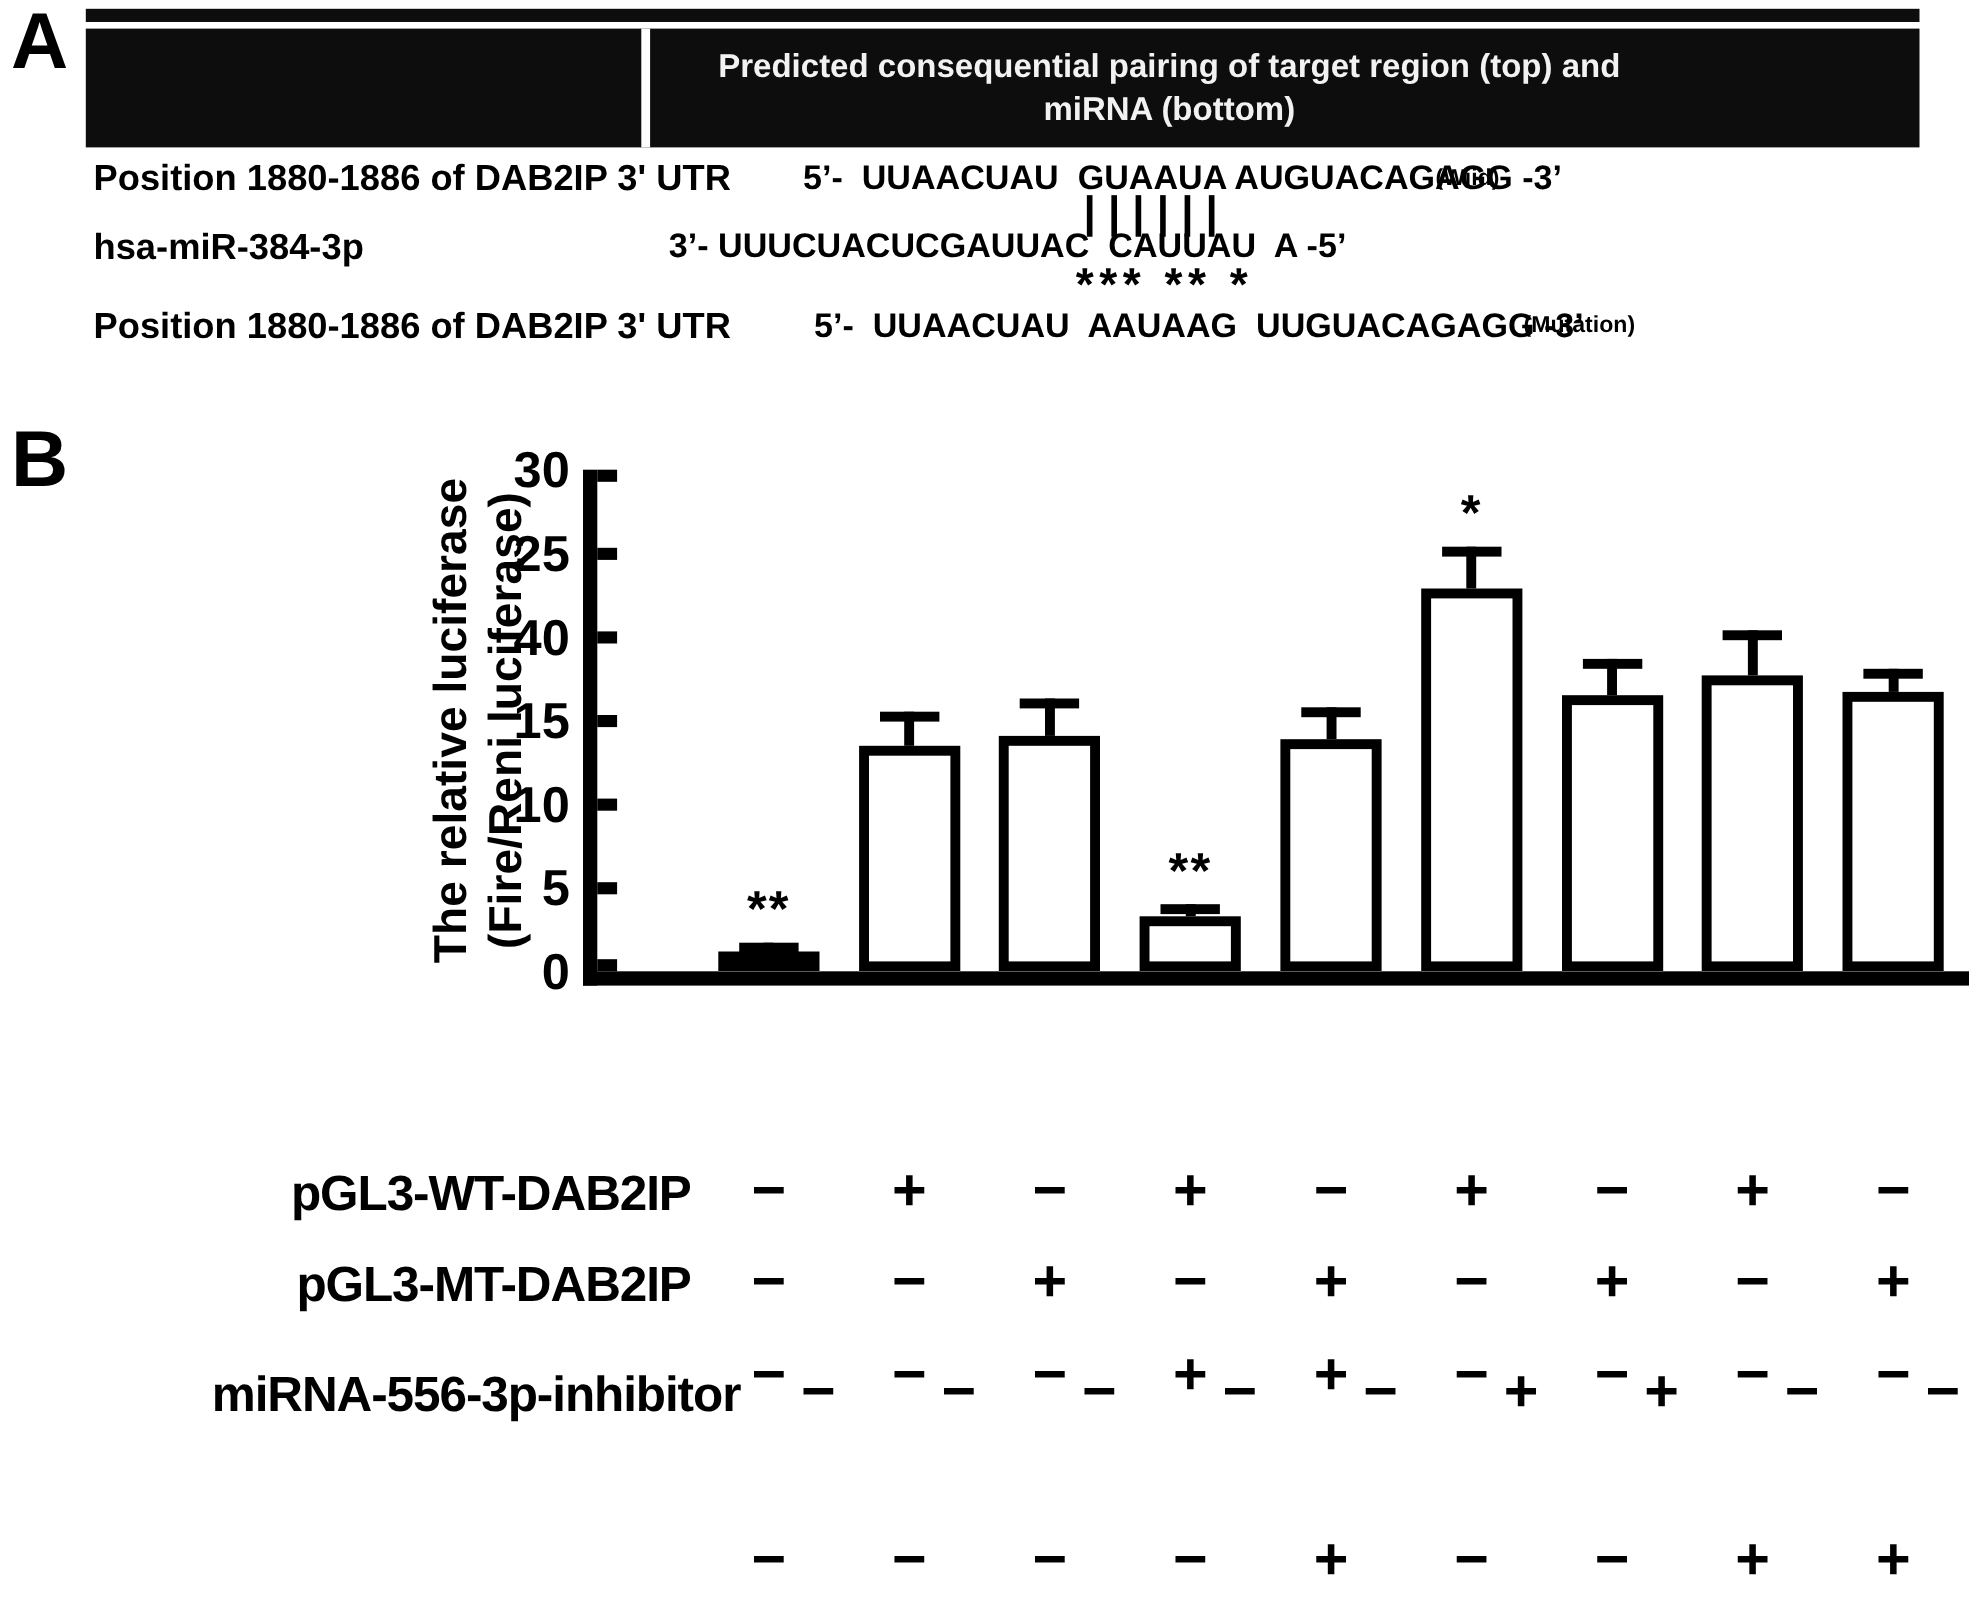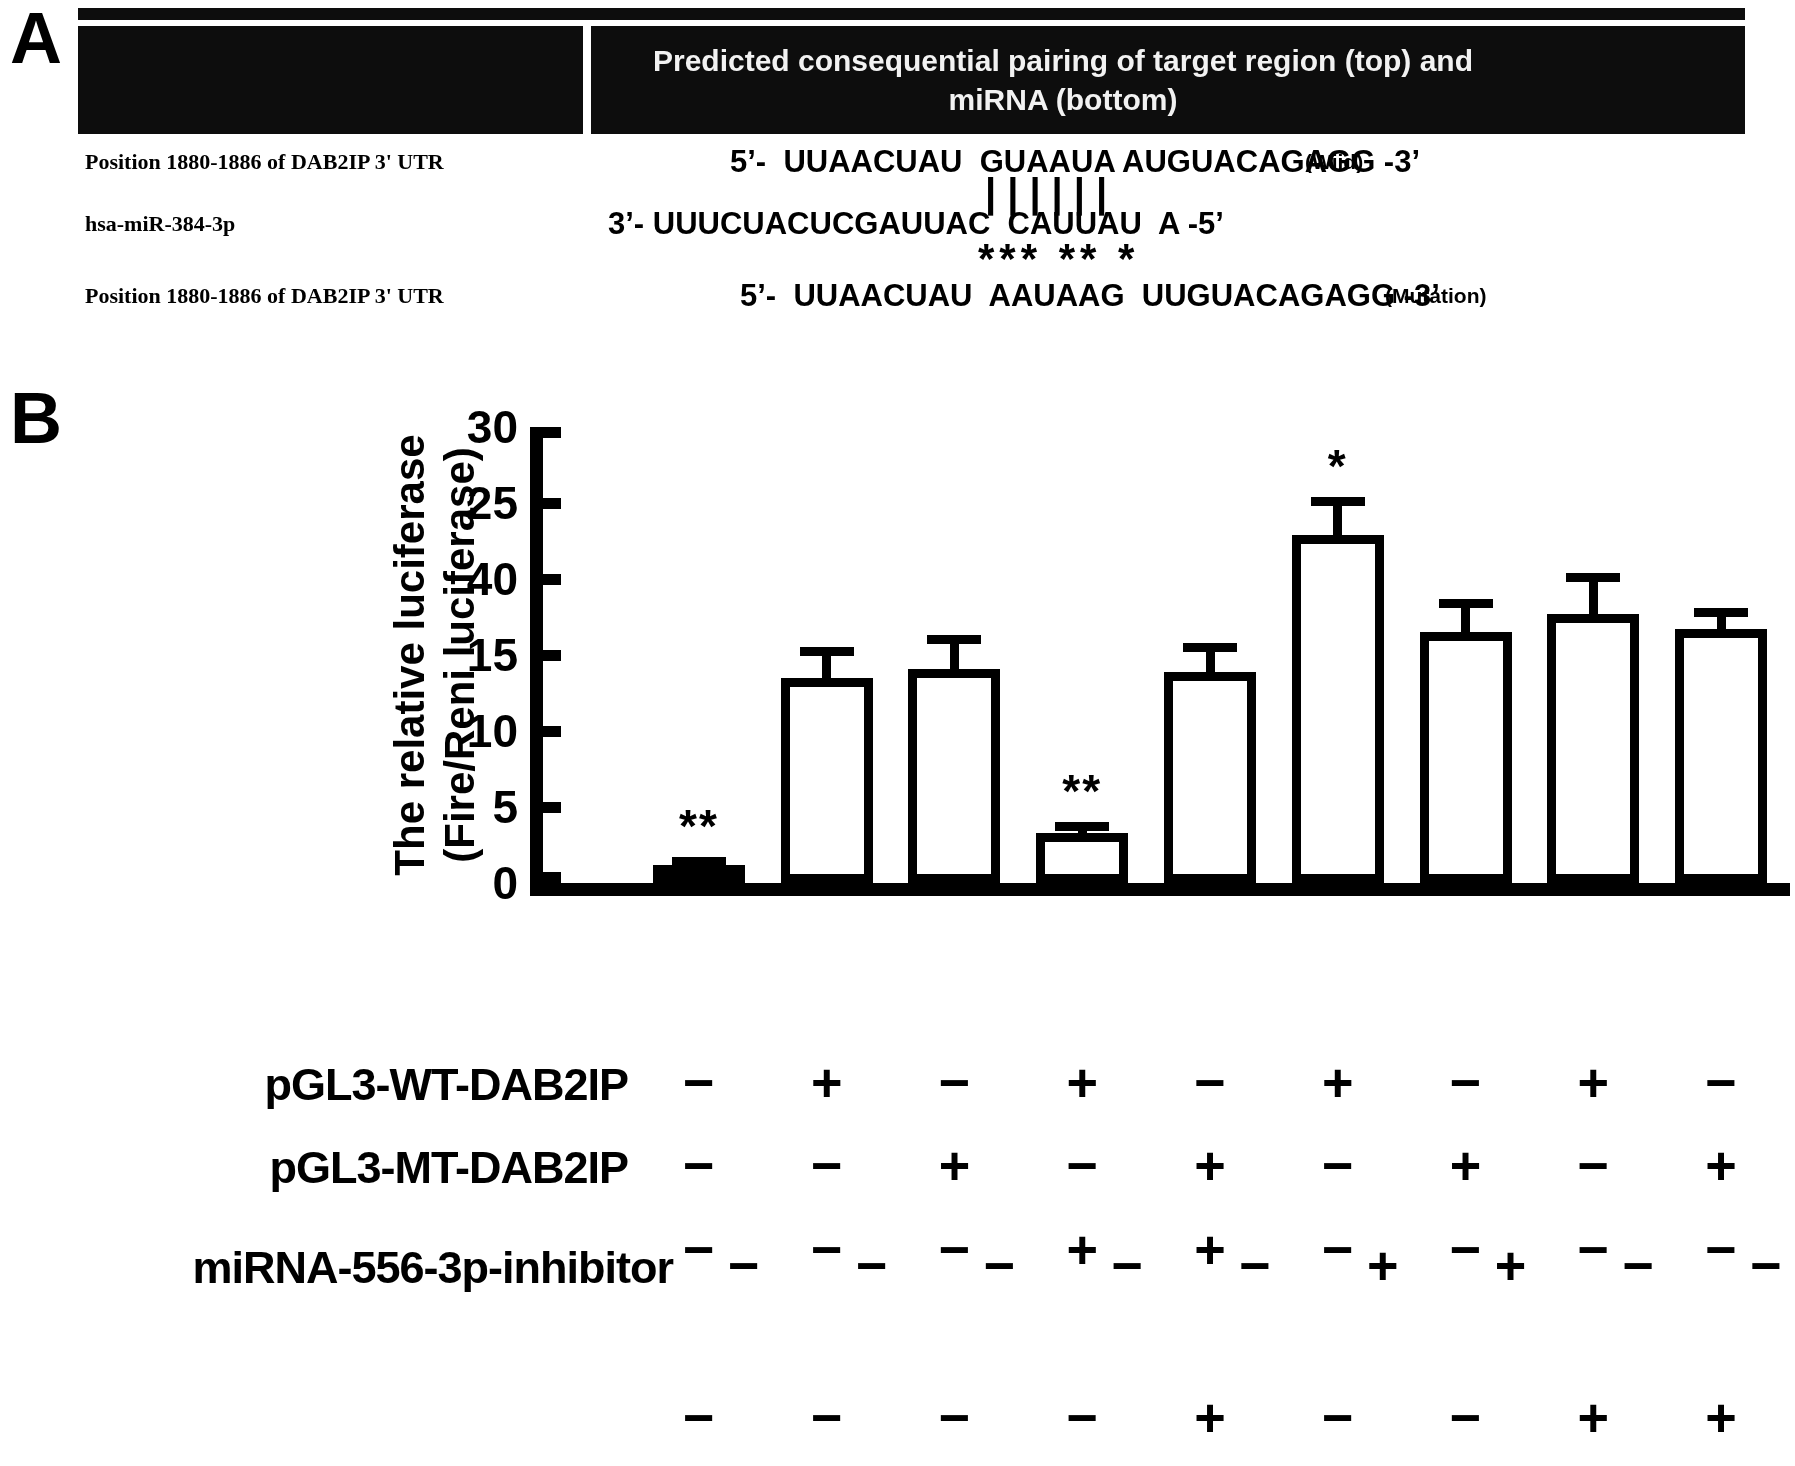--- a/index.html
+++ b/index.html
@@ -11,21 +11,21 @@
   #labelA{left:10px;top:2px;}
   #labelB{left:10px;top:382px;}
 
   
   .topstrip{position:absolute;left:78px;top:8px;width:1667px;height:12px;background:#0d0d0d;}
   .theader{position:absolute;left:78px;top:26px;width:1667px;height:108px;background:#0d0d0d;}
   .hdivider{position:absolute;left:505px;top:0;width:8px;height:108px;background:#fff;}
   .hcell-right{position:absolute;left:513px;top:0;width:944px;height:108px;display:flex;
                flex-direction:column;justify-content:center;text-align:center;
                color:#f2f2f2;font-size:30px;line-height:1.3;}
-  .seqlabel{position:absolute;left:85px;font-size:22px;line-height:40px;white-space:pre;font-family:Liberation Serif, serif;}
+  .seqlabel{position:absolute;left:85px;font-size:33px;line-height:40px;white-space:pre;}
   .seqtext{position:absolute;font-size:31px;line-height:40px;white-space:pre;letter-spacing:0px;}
   .seqtag{position:absolute;font-size:21px;line-height:40px;white-space:pre;}
   .pairbars{position:absolute;left:985px;top:172px;font-size:40px;line-height:42px;
             letter-spacing:11px;white-space:pre;}
   .mutstars{position:absolute;left:978px;top:244px;font-size:42px;line-height:30px;
             letter-spacing:5px;white-space:pre;}
 
   
   .ylabel{position:absolute;left:175px;top:595px;width:540px;height:120px;
           transform:rotate(-90deg);transform-origin:center;text-align:center;

